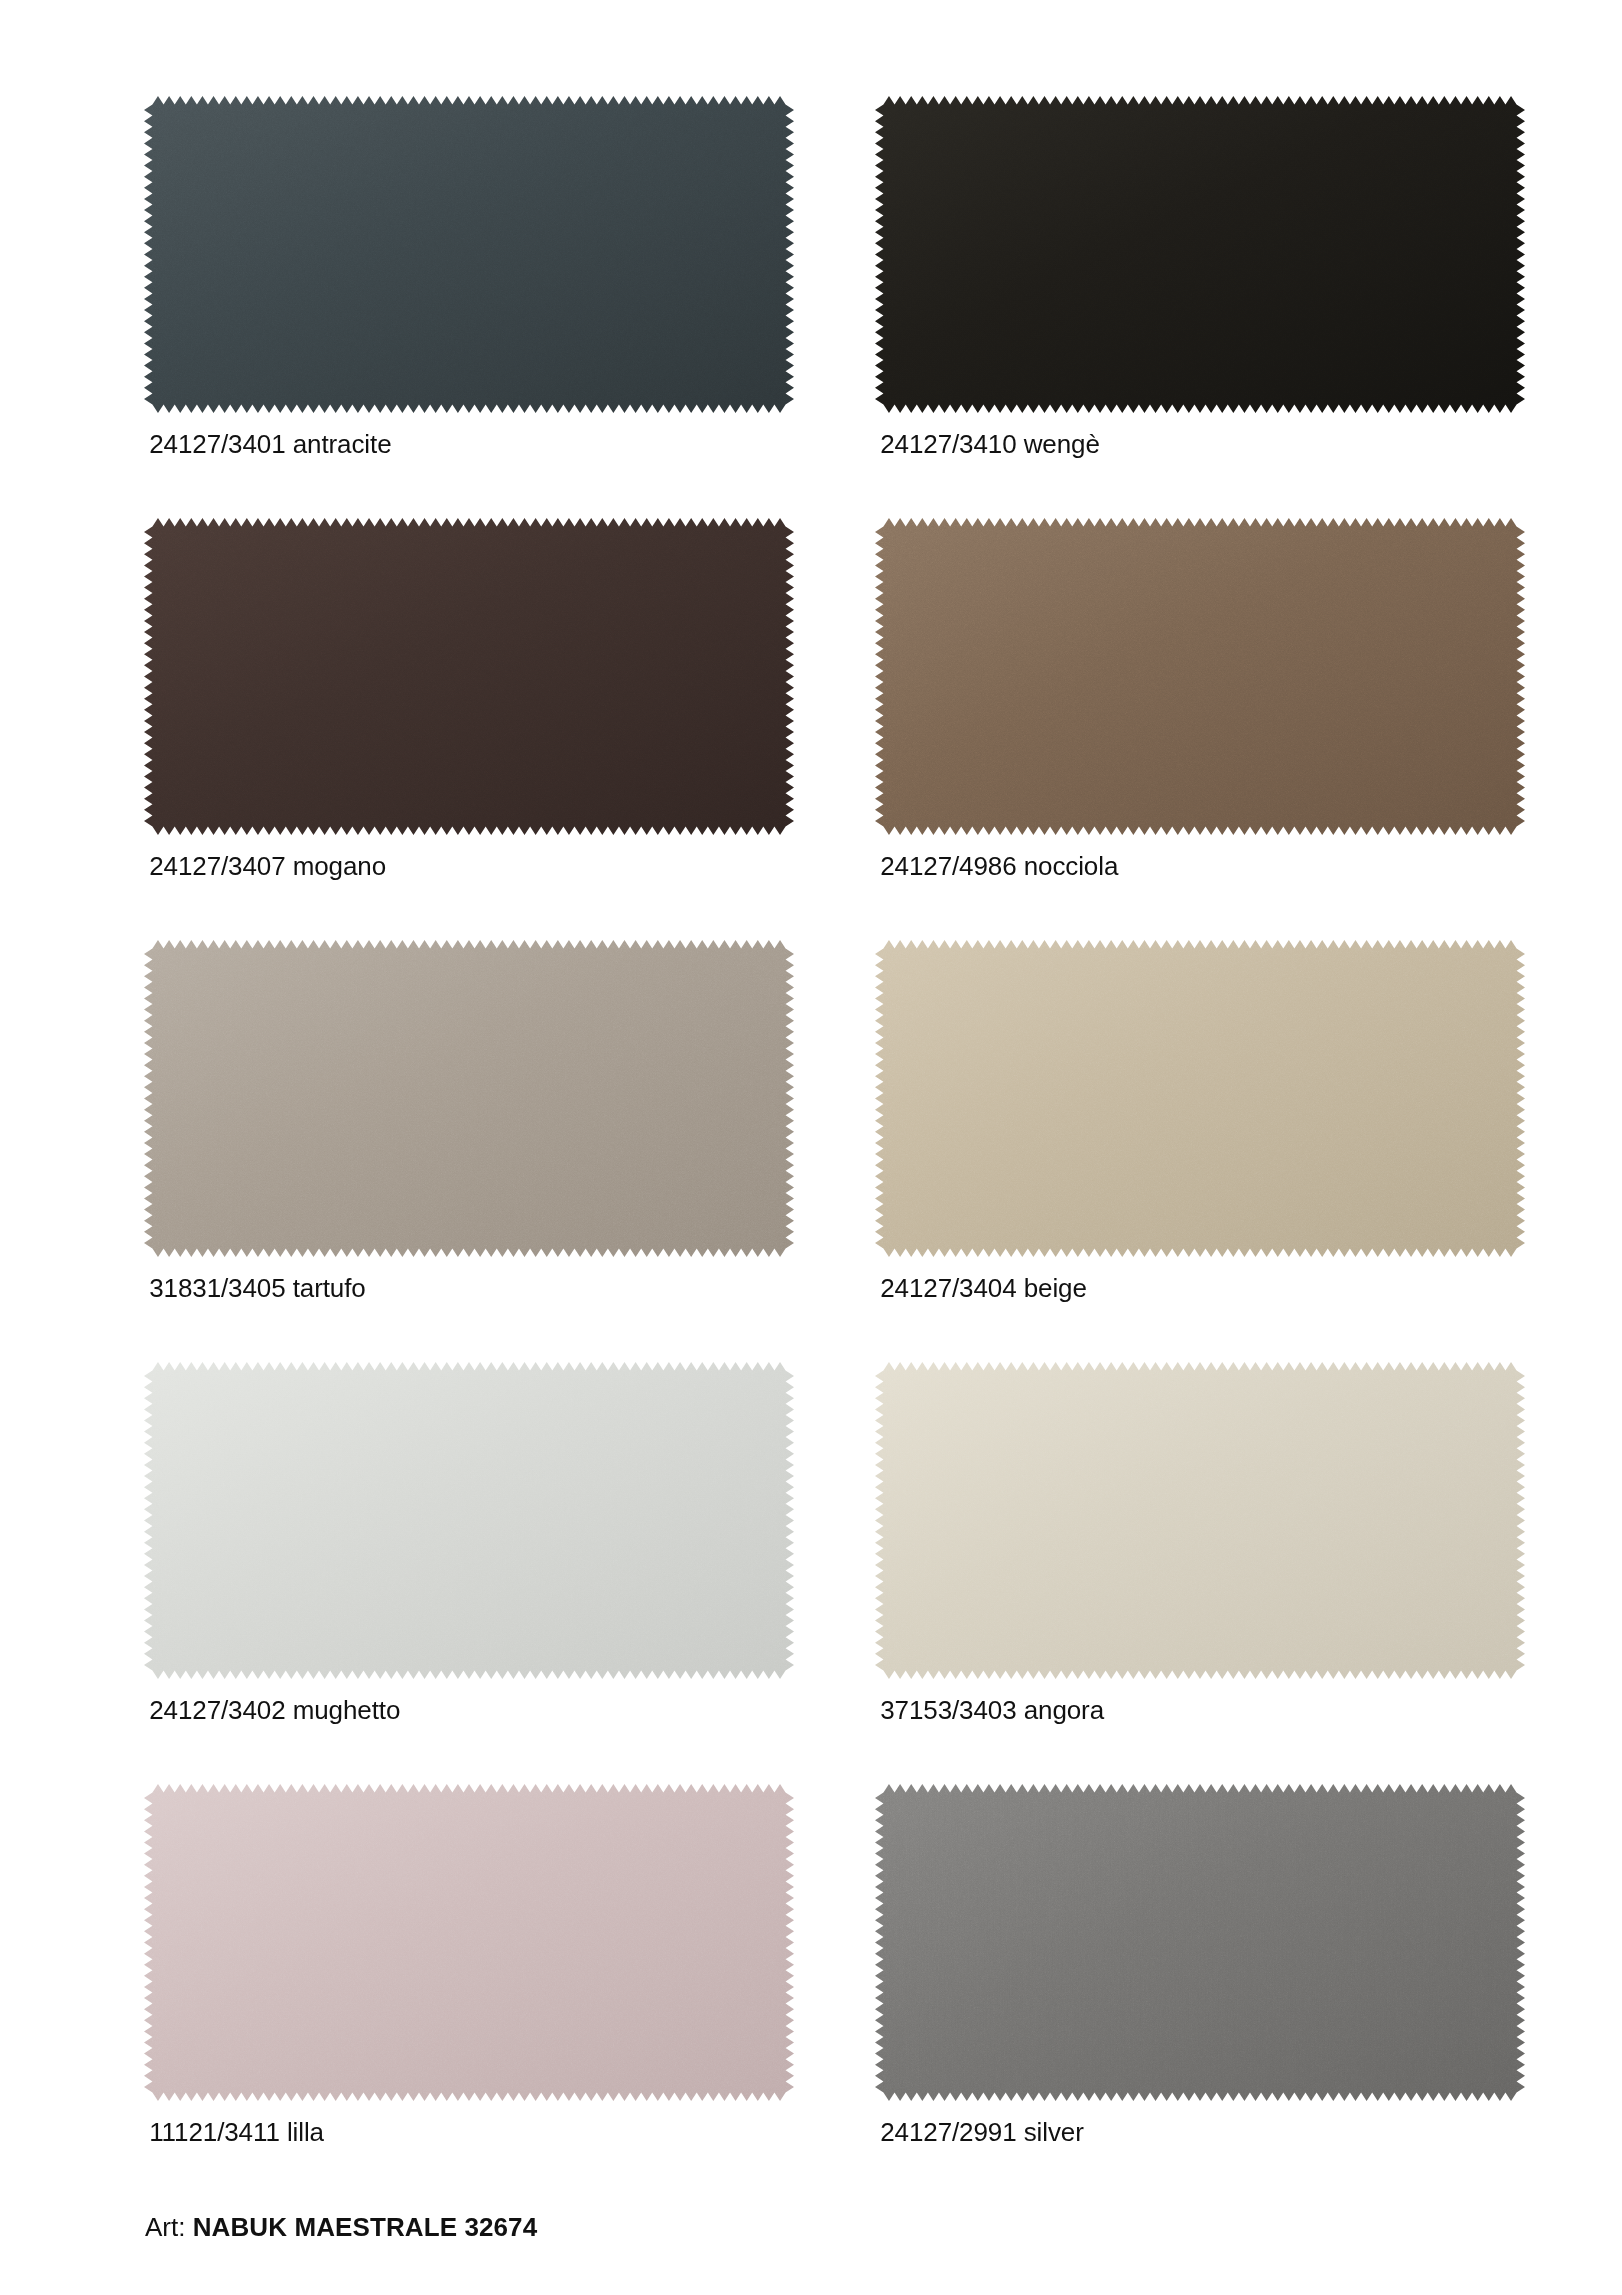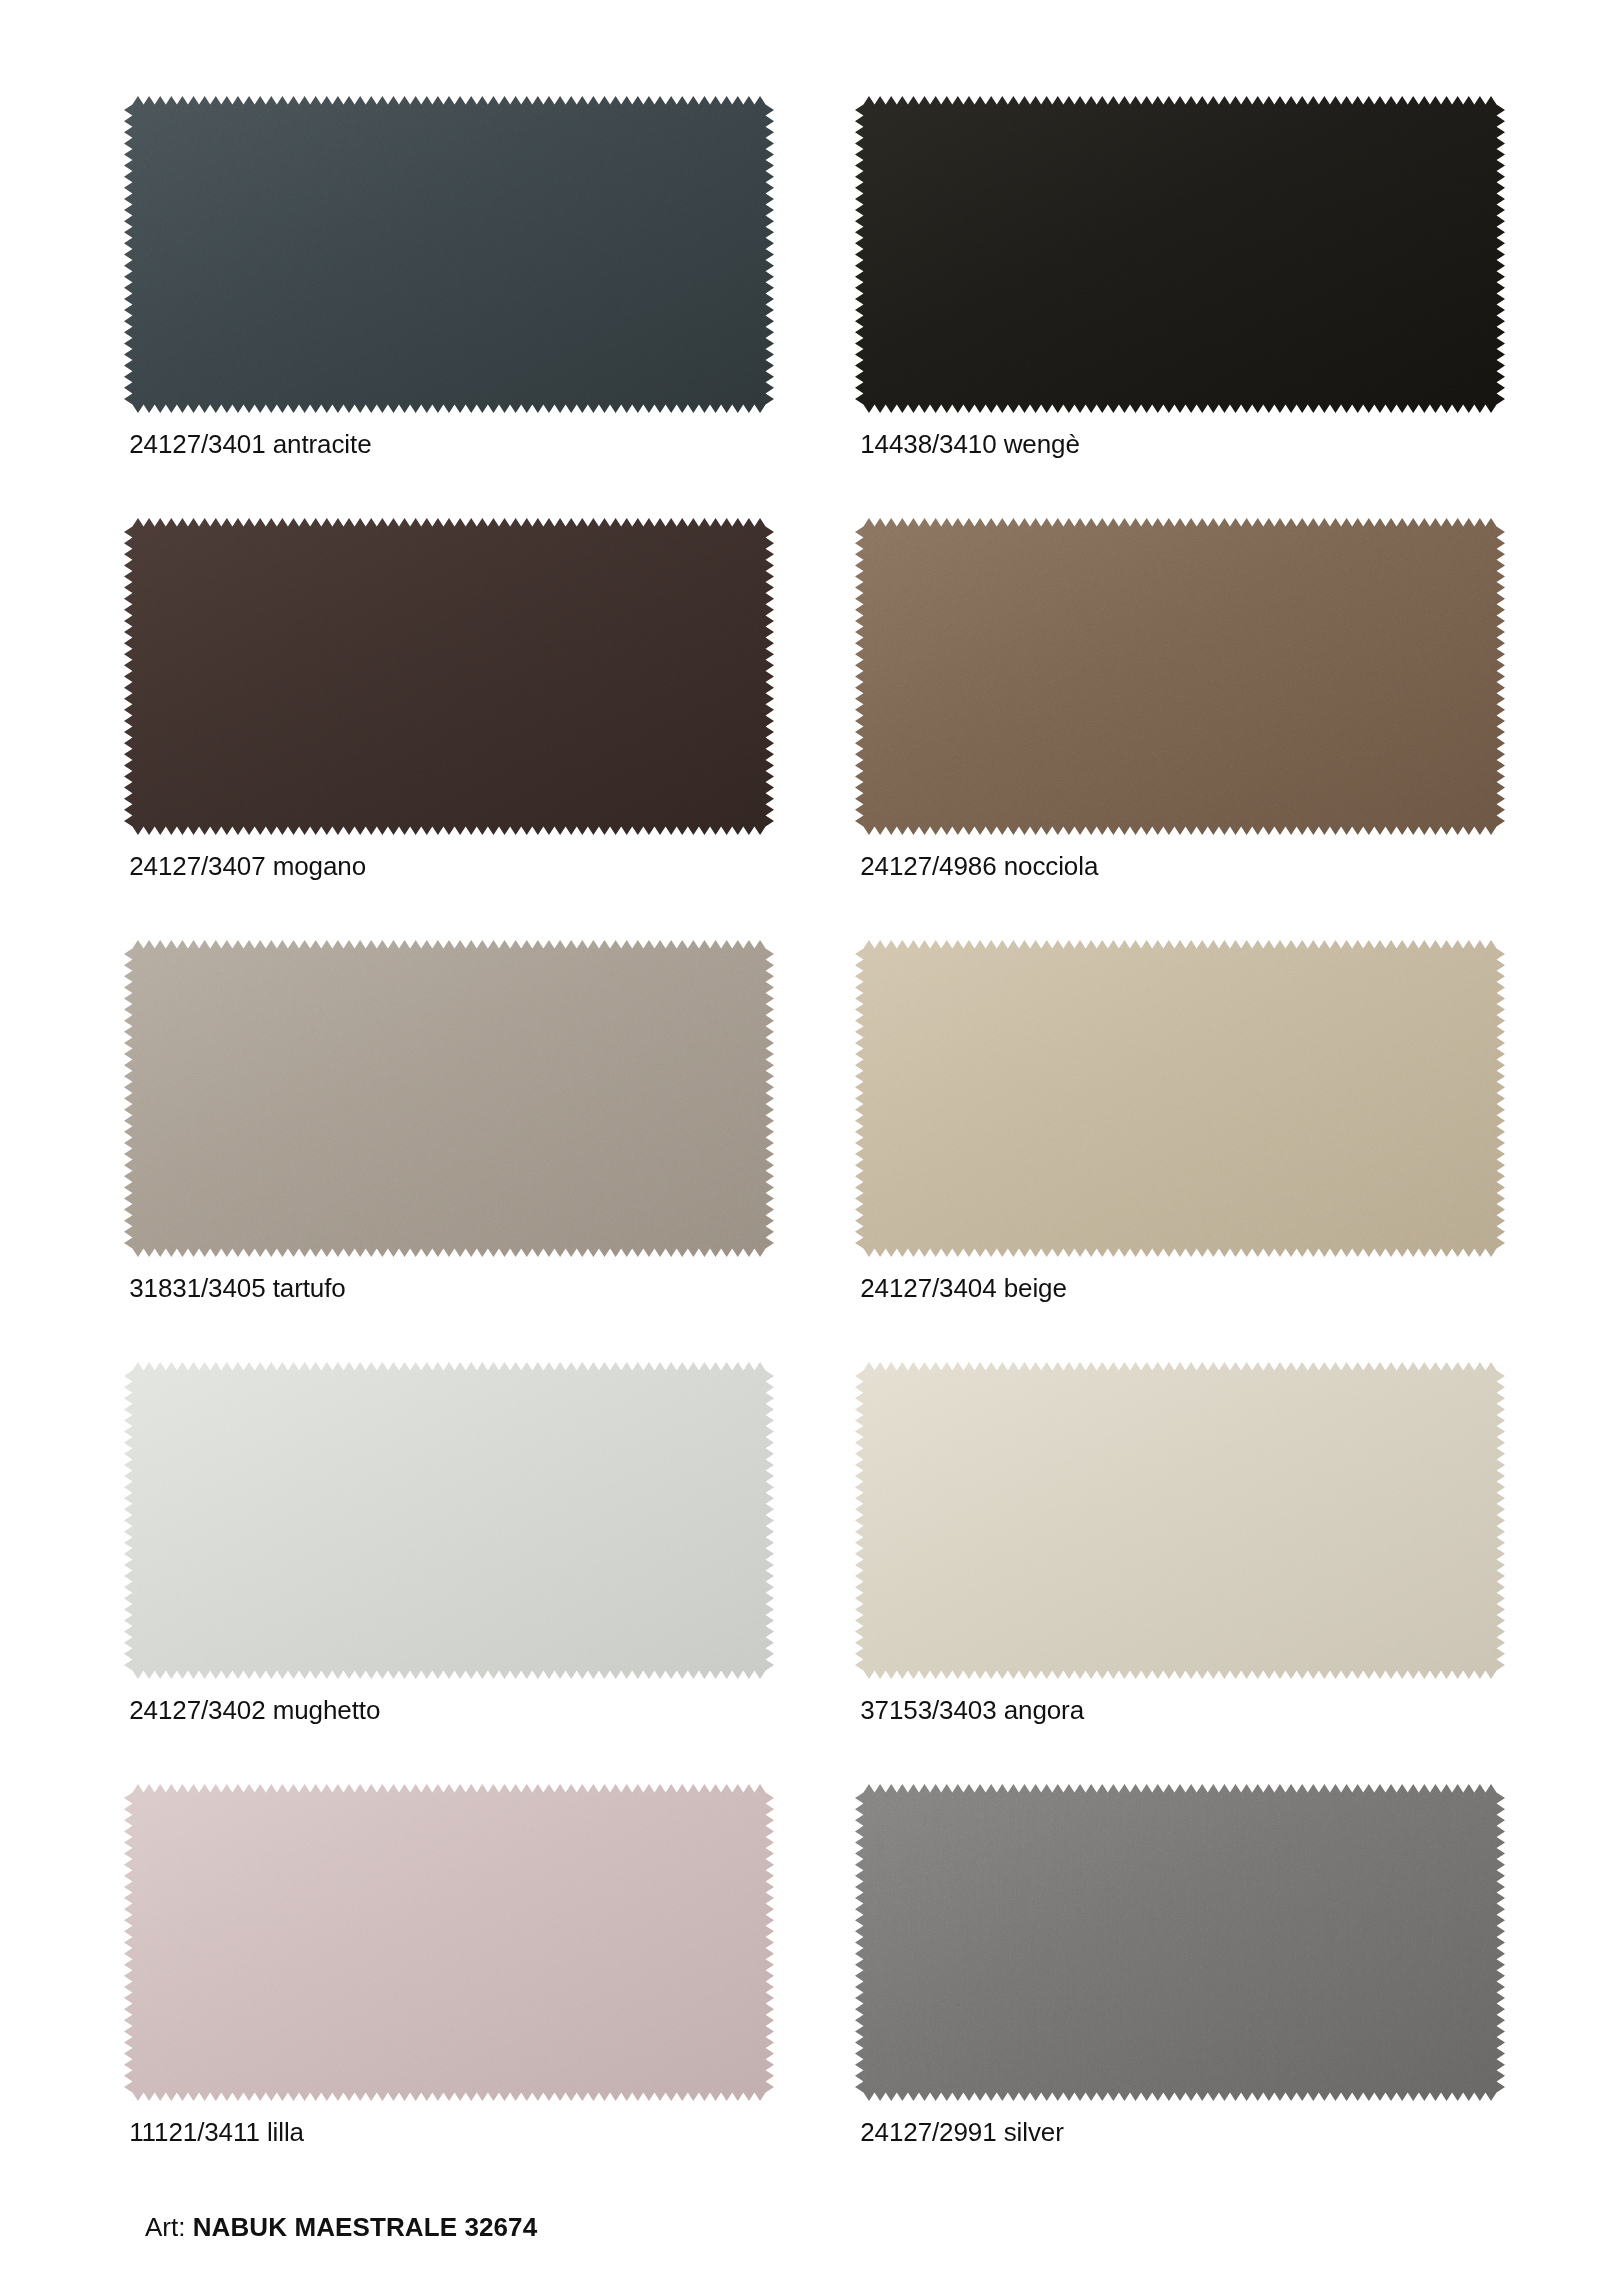--- a/index.html
+++ b/index.html
@@ -19,21 +19,21 @@
   .page {
     position: relative;
     width: 1623px;
     height: 2295px;
     background: #ffffff;
     box-sizing: border-box;
   }
 
   .swatch-grid {
     position: absolute;
-    left: 124px;
+    left: 144px;
     top: 96px;
     width: 1381px;
     display: grid;
     grid-template-columns: 650px 650px;
     column-gap: 81px;
     row-gap: 0px;
   }
 
   .swatch-cell {
     width: 650px;
@@ -133,21 +133,21 @@
               <clipPath id="c1">
                 <polygon points="13.0,13.0 21.5,0.0 30.1,13.0 38.6,0.0 47.2,13.0 55.7,0.0 64.3,13.0 72.8,0.0 81.4,13.0 89.9,0.0 98.4,13.0 107.0,0.0 115.5,13.0 124.1,0.0 132.6,13.0 141.2,0.0 149.7,13.0 158.2,0.0 166.8,13.0 175.3,0.0 183.9,13.0 192.4,0.0 201.0,13.0 209.5,0.0 218.1,13.0 226.6,0.0 235.1,13.0 243.7,0.0 252.2,13.0 260.8,0.0 269.3,13.0 277.9,0.0 286.4,13.0 294.9,0.0 303.5,13.0 312.0,0.0 320.6,13.0 329.1,0.0 337.7,13.0 346.2,0.0 354.8,13.0 363.3,0.0 371.8,13.0 380.4,0.0 388.9,13.0 397.5,0.0 406.0,13.0 414.6,0.0 423.1,13.0 431.6,0.0 440.2,13.0 448.7,0.0 457.3,13.0 465.8,0.0 474.4,13.0 482.9,0.0 491.5,13.0 500.0,0.0 508.5,13.0 517.1,0.0 525.6,13.0 534.2,0.0 542.7,13.0 551.3,0.0 559.8,13.0 568.4,0.0 576.9,13.0 585.4,0.0 594.0,13.0 602.5,0.0 611.1,13.0 619.6,0.0 628.2,13.0 636.7,0.0 645.2,13.0 653.8,0.0 662.3,13.0 670.9,0.0 679.4,13.0 688.0,0.0 696.5,13.0 705.1,0.0 713.6,13.0 722.1,0.0 730.7,13.0 739.2,0.0 747.8,13.0 756.3,0.0 764.9,13.0 773.4,0.0 781.9,13.0 790.5,0.0 799.0,13.0 807.6,0.0 816.1,13.0 824.7,0.0 833.2,13.0 841.8,0.0 850.3,13.0 858.8,0.0 867.4,13.0 875.9,0.0 884.5,13.0 893.0,0.0 901.6,13.0 910.1,0.0 918.6,13.0 927.2,0.0 935.7,13.0 944.3,0.0 952.8,13.0 961.4,0.0 969.9,13.0 978.5,0.0 987.0,13.0 987.0,13.0 1000.0,21.5 987.0,30.1 1000.0,38.6 987.0,47.1 1000.0,55.7 987.0,64.2 1000.0,72.8 987.0,81.3 1000.0,89.8 987.0,98.4 1000.0,106.9 987.0,115.4 1000.0,124.0 987.0,132.5 1000.0,141.1 987.0,149.6 1000.0,158.1 987.0,166.7 1000.0,175.2 987.0,183.7 1000.0,192.3 987.0,200.8 1000.0,209.4 987.0,217.9 1000.0,226.4 987.0,235.0 1000.0,243.5 987.0,252.0 1000.0,260.6 987.0,269.1 1000.0,277.6 987.0,286.2 1000.0,294.7 987.0,303.3 1000.0,311.8 987.0,320.3 1000.0,328.9 987.0,337.4 1000.0,345.9 987.0,354.5 1000.0,363.0 987.0,371.6 1000.0,380.1 987.0,388.6 1000.0,397.2 987.0,405.7 1000.0,414.2 987.0,422.8 1000.0,431.3 987.0,439.9 1000.0,448.4 987.0,456.9 1000.0,465.5 987.0,474.0 987.0,474.0 978.5,487.0 969.9,474.0 961.4,487.0 952.8,474.0 944.3,487.0 935.7,474.0 927.2,487.0 918.6,474.0 910.1,487.0 901.6,474.0 893.0,487.0 884.5,474.0 875.9,487.0 867.4,474.0 858.8,487.0 850.3,474.0 841.8,487.0 833.2,474.0 824.7,487.0 816.1,474.0 807.6,487.0 799.0,474.0 790.5,487.0 781.9,474.0 773.4,487.0 764.9,474.0 756.3,487.0 747.8,474.0 739.2,487.0 730.7,474.0 722.1,487.0 713.6,474.0 705.1,487.0 696.5,474.0 688.0,487.0 679.4,474.0 670.9,487.0 662.3,474.0 653.8,487.0 645.2,474.0 636.7,487.0 628.2,474.0 619.6,487.0 611.1,474.0 602.5,487.0 594.0,474.0 585.4,487.0 576.9,474.0 568.4,487.0 559.8,474.0 551.3,487.0 542.7,474.0 534.2,487.0 525.6,474.0 517.1,487.0 508.5,474.0 500.0,487.0 491.5,474.0 482.9,487.0 474.4,474.0 465.8,487.0 457.3,474.0 448.7,487.0 440.2,474.0 431.6,487.0 423.1,474.0 414.6,487.0 406.0,474.0 397.5,487.0 388.9,474.0 380.4,487.0 371.8,474.0 363.3,487.0 354.8,474.0 346.2,487.0 337.7,474.0 329.1,487.0 320.6,474.0 312.0,487.0 303.5,474.0 294.9,487.0 286.4,474.0 277.9,487.0 269.3,474.0 260.8,487.0 252.2,474.0 243.7,487.0 235.1,474.0 226.6,487.0 218.1,474.0 209.5,487.0 201.0,474.0 192.4,487.0 183.9,474.0 175.3,487.0 166.8,474.0 158.2,487.0 149.7,474.0 141.2,487.0 132.6,474.0 124.1,487.0 115.5,474.0 107.0,487.0 98.4,474.0 89.9,487.0 81.4,474.0 72.8,487.0 64.3,474.0 55.7,487.0 47.2,474.0 38.6,487.0 30.1,474.0 21.5,487.0 13.0,474.0 13.0,474.0 0.0,465.5 13.0,456.9 0.0,448.4 13.0,439.9 0.0,431.3 13.0,422.8 0.0,414.2 13.0,405.7 0.0,397.2 13.0,388.6 0.0,380.1 13.0,371.6 0.0,363.0 13.0,354.5 0.0,345.9 13.0,337.4 0.0,328.9 13.0,320.3 0.0,311.8 13.0,303.3 0.0,294.7 13.0,286.2 0.0,277.6 13.0,269.1 0.0,260.6 13.0,252.0 0.0,243.5 13.0,235.0 0.0,226.4 13.0,217.9 0.0,209.4 13.0,200.8 0.0,192.3 13.0,183.7 0.0,175.2 13.0,166.7 0.0,158.1 13.0,149.6 0.0,141.1 13.0,132.5 0.0,124.0 13.0,115.4 0.0,106.9 13.0,98.4 0.0,89.8 13.0,81.3 0.0,72.8 13.0,64.2 0.0,55.7 13.0,47.1 0.0,38.6 13.0,30.1 0.0,21.5 13.0,13.0"></polygon>
               </clipPath>
             </defs>
             <g clip-path="url(#c1)">
               <rect x="0" y="0" width="1000" height="487" fill="url(#g1)"></rect>
               <rect x="0" y="0" width="1000" height="487" filter="url(#f1)" opacity="0.16" style="mix-blend-mode:overlay"></rect>
             </g>
           </svg>
         </div>
-        <div class="swatch-label">14438/3410 wengè</div>
+        <div class="swatch-label">24127/3410 wengè</div>
       </div>
       <div class="swatch-cell">
         <div class="swatch-wrap">
           <svg class="swatch" viewBox="0 0 1000 487" preserveAspectRatio="none">
             <defs>
               <linearGradient id="g2" x1="0" y1="0" x2="1" y2="1">
                 <stop offset="0" stop-color="#4b3b36"></stop>
                 <stop offset="0.42" stop-color="#3e302c"></stop>
                 <stop offset="1" stop-color="#312522"></stop>
               </linearGradient>

